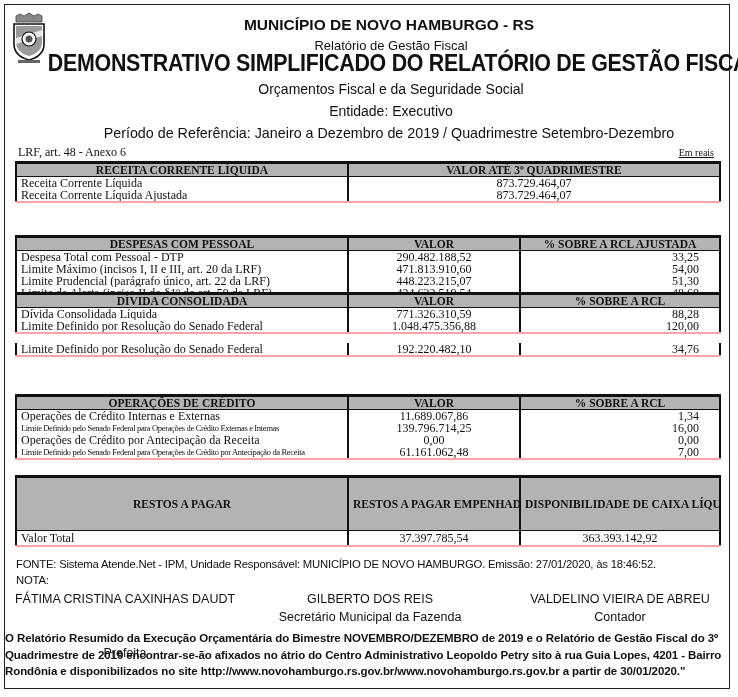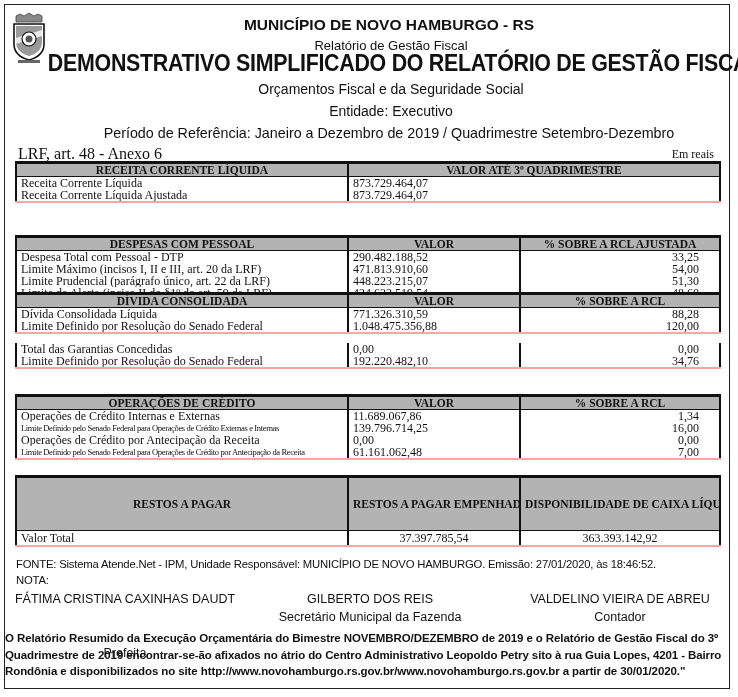--- a/index.html
+++ b/index.html
@@ -8,28 +8,28 @@
   .sans { font-family:"Liberation Sans", sans-serif; }
   .serif { font-family:"Liberation Serif", serif; }
   .logo { position:absolute; left:10px; top:12px; width:38px; height:54px; }
   .hdr { position:absolute; left:0; width:738px; text-align:center; white-space:nowrap; }
   .h1 { top:16px; font-size:15.5px; font-weight:bold; left:20px; }
   .h2 { top:38px; font-size:13px; left:22px; }
   .h3 { top:50px; font-size:23px; font-weight:bold; left:22px; letter-spacing:-0.3px; transform:scaleX(0.93); transform-origin:center; }
   .h4 { top:81px; font-size:14px; left:22px; }
   .h5 { top:103px; font-size:14px; left:22px; }
   .h6 { top:125px; font-size:14.3px; left:20px; }
-  .small-l { position:absolute; left:18px; top:145px; font-size:16px; }
-  .small-r { position:absolute; right:24px; top:147px; font-size:12px; }
+  .small-l { position:absolute; left:18px; top:145px; font-size:12px; }
+  .small-r { position:absolute; right:24px; top:147px; font-size:10px;text-decoration:underline; }
 
   table.rpt { position:absolute; left:15px; width:704px; border-collapse:collapse; font-family:"Liberation Serif", serif; font-size:12px; table-layout:fixed; }
   table.rpt td { padding:0 4px; line-height:12px; height:12px; white-space:nowrap; overflow:hidden; }
   .sec-head td { background:#b3b3b3; font-weight:bold; text-align:center; border-top:3px solid #111; border-bottom:1px solid #111; height:13px; font-size:11.5px; }
   .c-label { border-left:2px solid #111; border-right:2px solid #111; }
-  .c-mid { border-right:2px solid #111; }
+  .c-mid { border-right:2px solid #111; text-align:center; }
   .c-right { border-right:2px solid #111; text-align:right; padding-right:20px !important; }
   .c-val2 { border-right:2px solid #111; text-align:center; }
   .last td { border-bottom:2px solid #fca5a5; }
   .tiny { font-size:8.5px; letter-spacing:-0.35px; }
   .rp-head td { background:#b3b3b3; font-weight:bold; text-align:center; border-top:3px solid #111; border-bottom:1px solid #111; line-height:12px; font-size:11.5px; padding:3px 4px; white-space:normal; }
 
   .foot { position:absolute; font-family:"Liberation Sans", sans-serif; font-size:11.3px; white-space:nowrap; letter-spacing:-0.2px; }
   .sig { position:absolute; font-family:"Liberation Sans", sans-serif; font-size:12.5px; text-align:center; white-space:nowrap; }
   .note-b { position:absolute; left:5px; width:728px; font-family:"Liberation Sans", sans-serif; font-size:11.5px; font-weight:bold; line-height:16.5px; letter-spacing:-0.1px; }
 </style>
@@ -138,25 +138,20 @@
 </tbody>
   </table>
 
 <table class="rpt" style="top:343px;">
   <colgroup>
       <col style="width:332px">
       <col style="width:172px">
       <col style="width:200px">
     </colgroup>
   <tbody>
-  <tr>
-    <td class="c-label">Total das Garantias Concedidas</td>
-    <td class="c-mid">0,00</td>
-    <td class="c-right">0,00</td>
-  </tr>
   <tr class="last">
     <td class="c-label">Limite Definido por Resolução do Senado Federal</td>
     <td class="c-mid">192.220.482,10</td>
     <td class="c-right">34,76</td>
   </tr>
 </tbody>
   </table>
 
 <table class="rpt" style="top:394px;">
   <colgroup>

